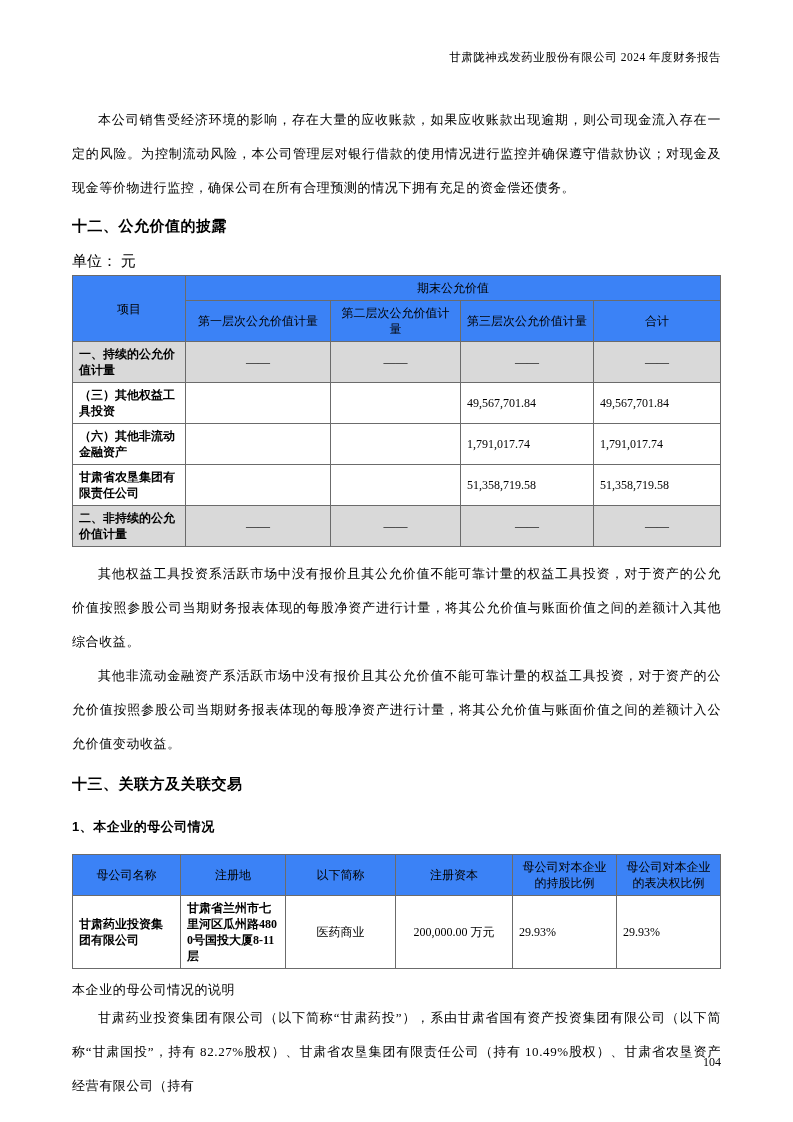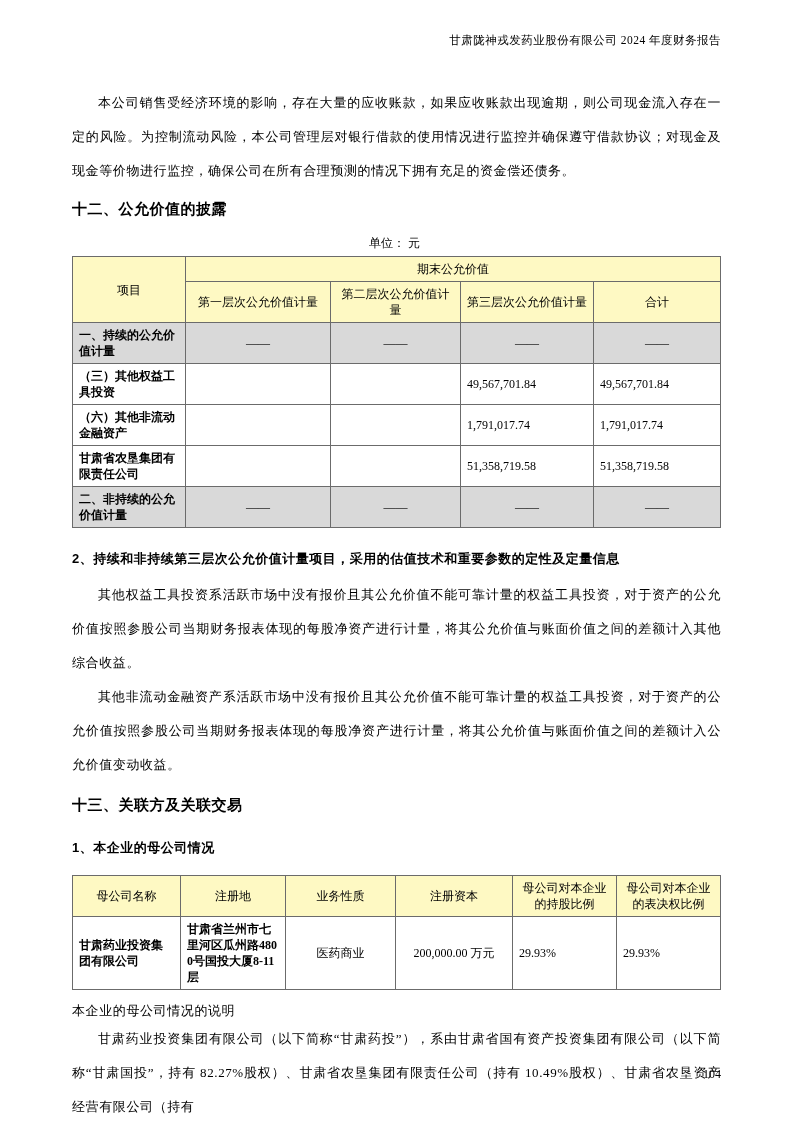--- a/index.html
+++ b/index.html
@@ -4,61 +4,61 @@
 <style>
   html, body { margin: 0; padding: 0; }
   body {
     width: 793px; height: 1122px;
     background: #ffffff; color: #000000;
     font-family: "Liberation Serif", "DejaVu Serif", serif;
   }
   .page {
     position: relative; box-sizing: border-box;
     width: 793px; height: 1122px;
-    padding: 33px 72px 0 72px; overflow: hidden;
+    padding: 50px 72px 0 72px; overflow: hidden;
   }
   .doc-header {
     font-size: 11.5px; text-align: right;
     letter-spacing: 0.5px; margin-bottom: 38px;
   }
   .body-para {
     font-size: 13px; line-height: 34px; margin: 0;
     text-align: justify; text-indent: 2em; letter-spacing: 0.6px;
   }
   .sec-title {
     font-family: Liberation Serif, serif;
     font-size: 15px; font-weight: bold; letter-spacing: 0.5px;
     margin: 12px 0 0 0;
   }
   .sub-title {
     font-family: "Liberation Sans", "DejaVu Sans", sans-serif;
     font-size: 13px; font-weight: bold; letter-spacing: 0.5px;
     margin: 24px 0 0 0;
   }
-  .unit-line { font-size: 12px; text-align: center; margin: 16px 4px 4px 0; }
+  .unit-line { font-size: 15px; text-align: left; margin: 16px 4px 4px 0; }
   table {
     width: 100%; border-collapse: collapse; table-layout: fixed;
     font-size: 12px;
   }
   td {
     border: 1px solid #6b6b6b; padding: 4px 6px;
     line-height: 16px; vertical-align: middle; word-break: break-all;
   }
-  tr.hdr td { background: #fef9c3; text-align: center; }
+  tr.hdr td { background: #3b82f6; text-align: center; }
   tr.shaded td { background: #d9d9d9; }
   td.l { text-align: left; font-weight: bold; }
   td.c { text-align: center; }
   td.r { text-align: left; }
   .fv-table { margin-top: 2px; }
   .parent-table { margin-top: 18px; }
   .note-title { font-size: 13px; letter-spacing: 0.6px; margin-top: 10px; line-height: 22px; }
   .mt10 { margin-top: 10px; }
   .mt14 { margin-top: 14px; }
   .mt22 { margin-top: 22px; }
-  .page-number { position: absolute; right: 72px; bottom: 40px; font-size: 12px; }
+  .page-number { position: absolute; right: 72px; bottom: 52px; font-size: 12px; }
 </style>
 </head>
 <body>
 
 <div class="page">
 
   <div class="doc-header">甘肃陇神戎发药业股份有限公司 2024 年度财务报告</div>
 
   <p class="body-para">本公司销售受经济环境的影响，存在大量的应收账款，如果应收账款出现逾期，则公司现金流入存在一定的风险。为控制流动风险，本公司管理层对银行借款的使用情况进行监控并确保遵守借款协议；对现金及现金等价物进行监控，确保公司在所有合理预测的情况下拥有充足的资金偿还债务。</p>
 
@@ -117,21 +117,20 @@
       <tr class="shaded">
         <td class="l">二、非持续的公允价值计量</td>
         <td class="c">——</td>
         <td class="c">——</td>
         <td class="c">——</td>
         <td class="c">——</td>
       </tr>
     </tbody>
   </table>
 
-  <h3 class="sub-title mt22">2、持续和非持续第三层次公允价值计量项目，采用的估值技术和重要参数的定性及定量信息</h3>
 
   <p class="body-para mt10">其他权益工具投资系活跃市场中没有报价且其公允价值不能可靠计量的权益工具投资，对于资产的公允价值按照参股公司当期财务报表体现的每股净资产进行计量，将其公允价值与账面价值之间的差额计入其他综合收益。</p>
   <p class="body-para">其他非流动金融资产系活跃市场中没有报价且其公允价值不能可靠计量的权益工具投资，对于资产的公允价值按照参股公司当期财务报表体现的每股净资产进行计量，将其公允价值与账面价值之间的差额计入公允价值变动收益。</p>
 
   <h2 class="sec-title mt14">十三、关联方及关联交易</h2>
 
   <h3 class="sub-title">1、本企业的母公司情况</h3>
 
   <table class="parent-table">
     <colgroup>
@@ -139,21 +138,21 @@
         <col style="width:105px">
         <col style="width:110px">
         <col style="width:117px">
         <col style="width:104px">
         <col>
     </colgroup>
     <tbody>
       <tr class="hdr">
         <td>母公司名称</td>
         <td>注册地</td>
-        <td>业务性质</td>
+        <td>以下简称</td>
         <td>注册资本</td>
         <td>母公司对本企业的持股比例</td>
         <td>母公司对本企业的表决权比例</td>
       </tr>
       <tr>
         <td class="l">甘肃药业投资集团有限公司</td>
         <td class="l">甘肃省兰州市七里河区瓜州路4800号国投大厦8-11层</td>
         <td class="c">医药商业</td>
         <td class="c">200,000.00 万元</td>
         <td class="r">29.93%</td>

